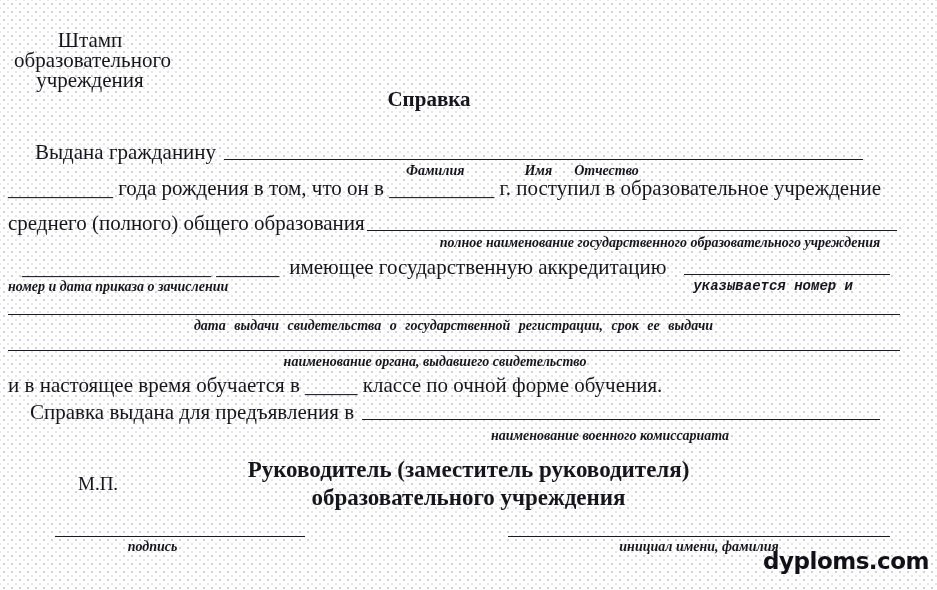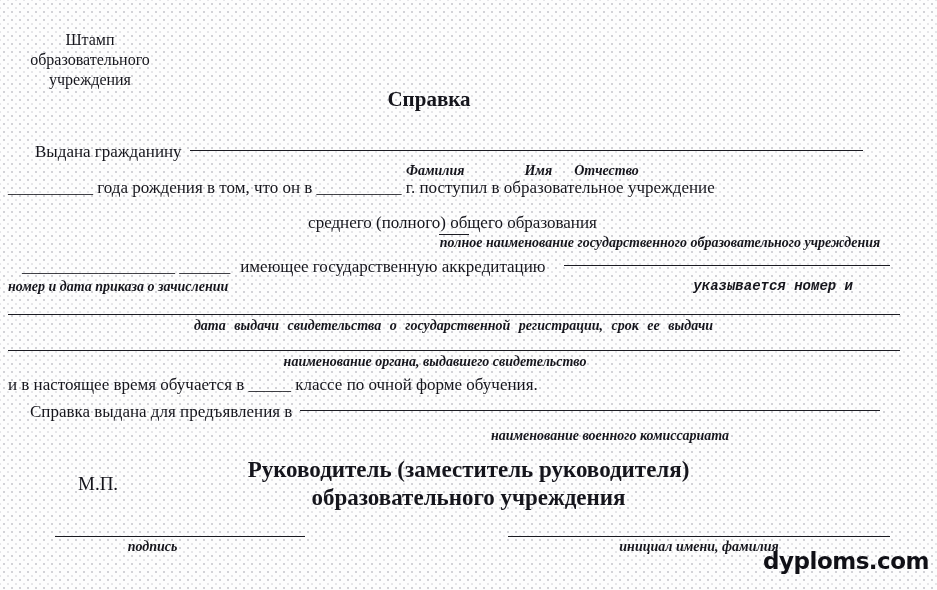--- a/index.html
+++ b/index.html
@@ -12,29 +12,29 @@
     background-image:
       radial-gradient(circle, rgba(110,110,125,0.30) 0.8px, transparent 1.1px),
       radial-gradient(circle, rgba(110,110,125,0.16) 0.8px, transparent 1.1px);
     background-size:8px 8px, 8px 8px;
     background-position:0 0, 4px 4px;
   }
   .page { position:relative; width:937px; height:590px; }
 
   .stamp {
     position:absolute; top:30px; left:14px; width:152px;
-    text-align:center; font-size:16px; line-height:20px;
+    text-align:center; font-size:21px; line-height:20px;
   }
   .title {
     position:absolute; top:87px; left:0; width:858px;
     text-align:center; font-weight:bold; font-size:21px;
   }
   .row {
-    position:absolute; display:flex; align-items:center;
-    white-space:nowrap; font-size:17px; line-height:22px;
+    position:absolute; display:flex; align-items:flex-end;
+    white-space:nowrap; font-size:21px; line-height:22px;
   }
   .fill {
     flex:1 1 auto; border-bottom:1.7px solid #1b1b22;
     margin:0 0 3px 8px; height:1px; min-width:30px;
   }
   .rule { position:absolute; height:0; border-top:1.7px solid #1b1b22; }
   .cap { font-size:14px; font-style:italic; font-weight:bold; line-height:15px; }
   .capabs { position:absolute; }
   .center { text-align:center; }
   .heading {
@@ -75,21 +75,21 @@
   <div class="capabs cap" style="top:163px; left:406px; display:flex;">
     <span class="gap-a">Фамилия</span>
     <span class="gap-b">Имя</span>
     <span>Отчество</span>
   </div>
 
   <div class="row" style="top:177px; left:8px;">
     <span>__________ года рождения в том, что он в __________ г. поступил в образовательное учреждение</span>
   </div>
 
-  <div class="row" style="top:212px; left:8px; right:40px;flex-direction:column;">
+  <div class="row" style="top:212px; left:8px; right:40px;">
     <span>среднего (полного) общего образования</span>
     <span class="fill" style="margin-left:2px;"></span>
   </div>
   <div class="capabs cap center" style="top:235px; left:420px; width:480px;">полное наименование государственного образовательного учреждения</div>
 
   <div class="row" style="top:256px; left:22px; right:47px;">
     <span>__________________ ______</span>
     <span class="mx">имеющее государственную аккредитацию</span>
     <span class="fill"></span>
   </div>

